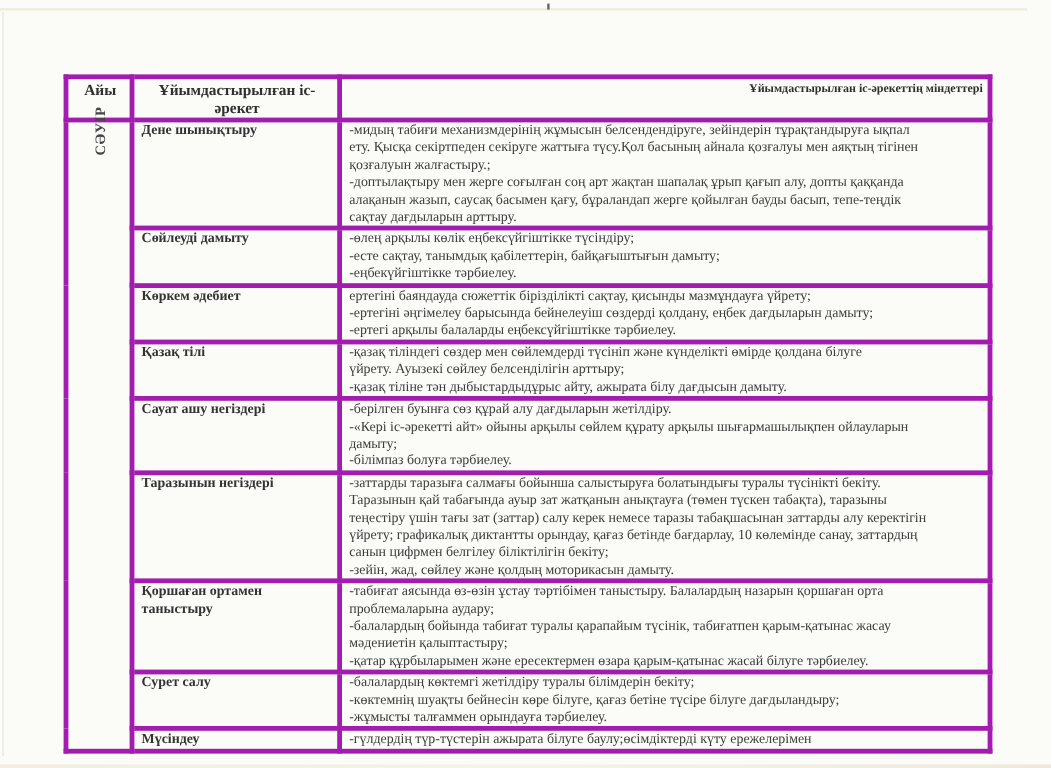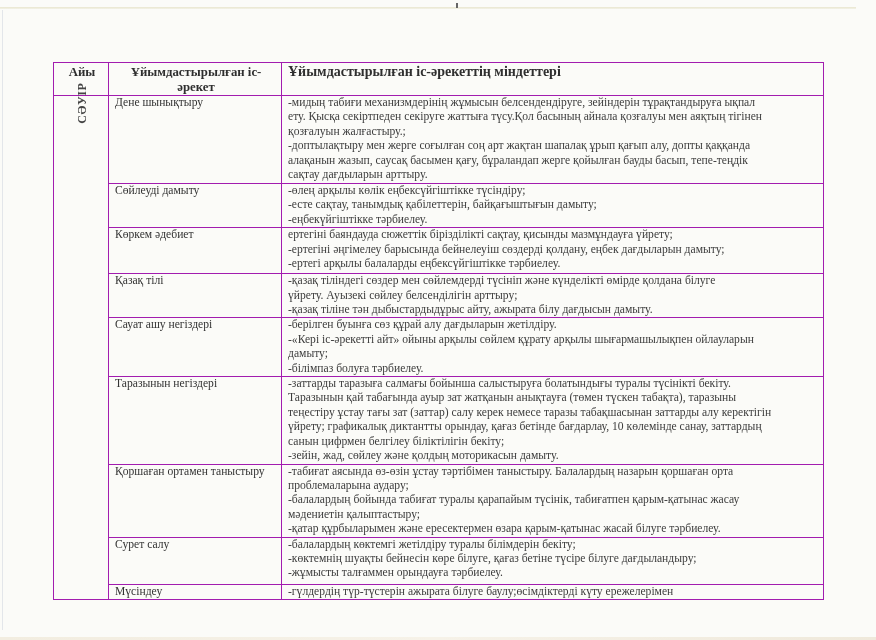--- a/index.html
+++ b/index.html
@@ -26,44 +26,44 @@
   }
   table.plan {
     position: absolute; left: 53px; top: 62px;
     width: 770px;
     border-collapse: collapse;
     table-layout: fixed;
     font-size: 11.6px;
     line-height: 14.4px;
   }
   table.plan td, table.plan th {
-    border: 1px solid #a21caf;
+    border: 4px solid #a21caf;
     vertical-align: top;
     padding: 0 4px 0 6px;
   }
   th {
     font-weight: bold;
     color: #2f2f2f;
     text-align: center;
     font-size: 12.8px;
     line-height: 14.5px;
     padding-top: 2px !important;
   }
   th.month-h { height: 30px; }
-  th.tasks-h { text-align: left; font-size: 14px; }
+  th.tasks-h { text-align: right; font-size: 10px; }
   td.month {
     width: 55px; vertical-align: middle; text-align: center; padding: 0;
   }
   .vert {
     display: inline-block;
     transform: rotate(-90deg);
     font-weight: bold; font-size: 12px; letter-spacing: 0.5px; color: #444;
     white-space: nowrap;
   }
-  td.act { font-weight: normal; color: #333; padding-top: 1px; }
+  td.act { font-weight: bold; color: #333; padding-top: 1px; }
   td.desc { color: #3c3c3c; padding-top: 1px; margin-left: 32px; }
   .line { display: block; white-space: nowrap; }
   .last-row td { border-bottom: 1px solid #9a9a9a; }
 </style>
 </head>
 <body>
 
 <div class="scan-top"></div>
 <div class="scan-mark"></div>
 <div class="scan-left"></div>
@@ -128,21 +128,21 @@
         <span class="line">-«Кері іс-әрекетті айт» ойыны арқылы сөйлем құрату арқылы шығармашылықпен ойлауларын</span>
         <span class="line">дамыту;</span>
         <span class="line">-білімпаз болуға тәрбиелеу.</span>
       </td>
     </tr>
     <tr style="height:86px">
       <td class="act">Таразынын негіздері</td>
       <td class="desc">
         <span class="line">-заттарды таразыға салмағы бойынша салыстыруға болатындығы туралы түсінікті бекіту.</span>
         <span class="line">Таразынын қай табағында ауыр зат жатқанын анықтауға (төмен түскен табақта), таразыны</span>
-        <span class="line">теңестіру ұстау тағы зат (заттар) салу керек немесе таразы табақшасынан заттарды алу керектігін</span>
+        <span class="line">теңестіру үшін тағы зат (заттар) салу керек немесе таразы табақшасынан заттарды алу керектігін</span>
         <span class="line">үйрету; графикалық диктантты орындау, қағаз бетінде бағдарлау, 10 көлемінде санау, заттардың</span>
         <span class="line">санын цифрмен белгілеу біліктілігін бекіту;</span>
         <span class="line">-зейін, жад, сөйлеу және қолдың моторикасын дамыту.</span>
       </td>
     </tr>
     <tr style="height:73px">
       <td class="act">Қоршаған ортамен таныстыру</td>
       <td class="desc">
         <span class="line">-табиғат аясында өз-өзін ұстау тәртібімен таныстыру. Балалардың назарын қоршаған орта</span>
         <span class="line">проблемаларына аудару;</span>

